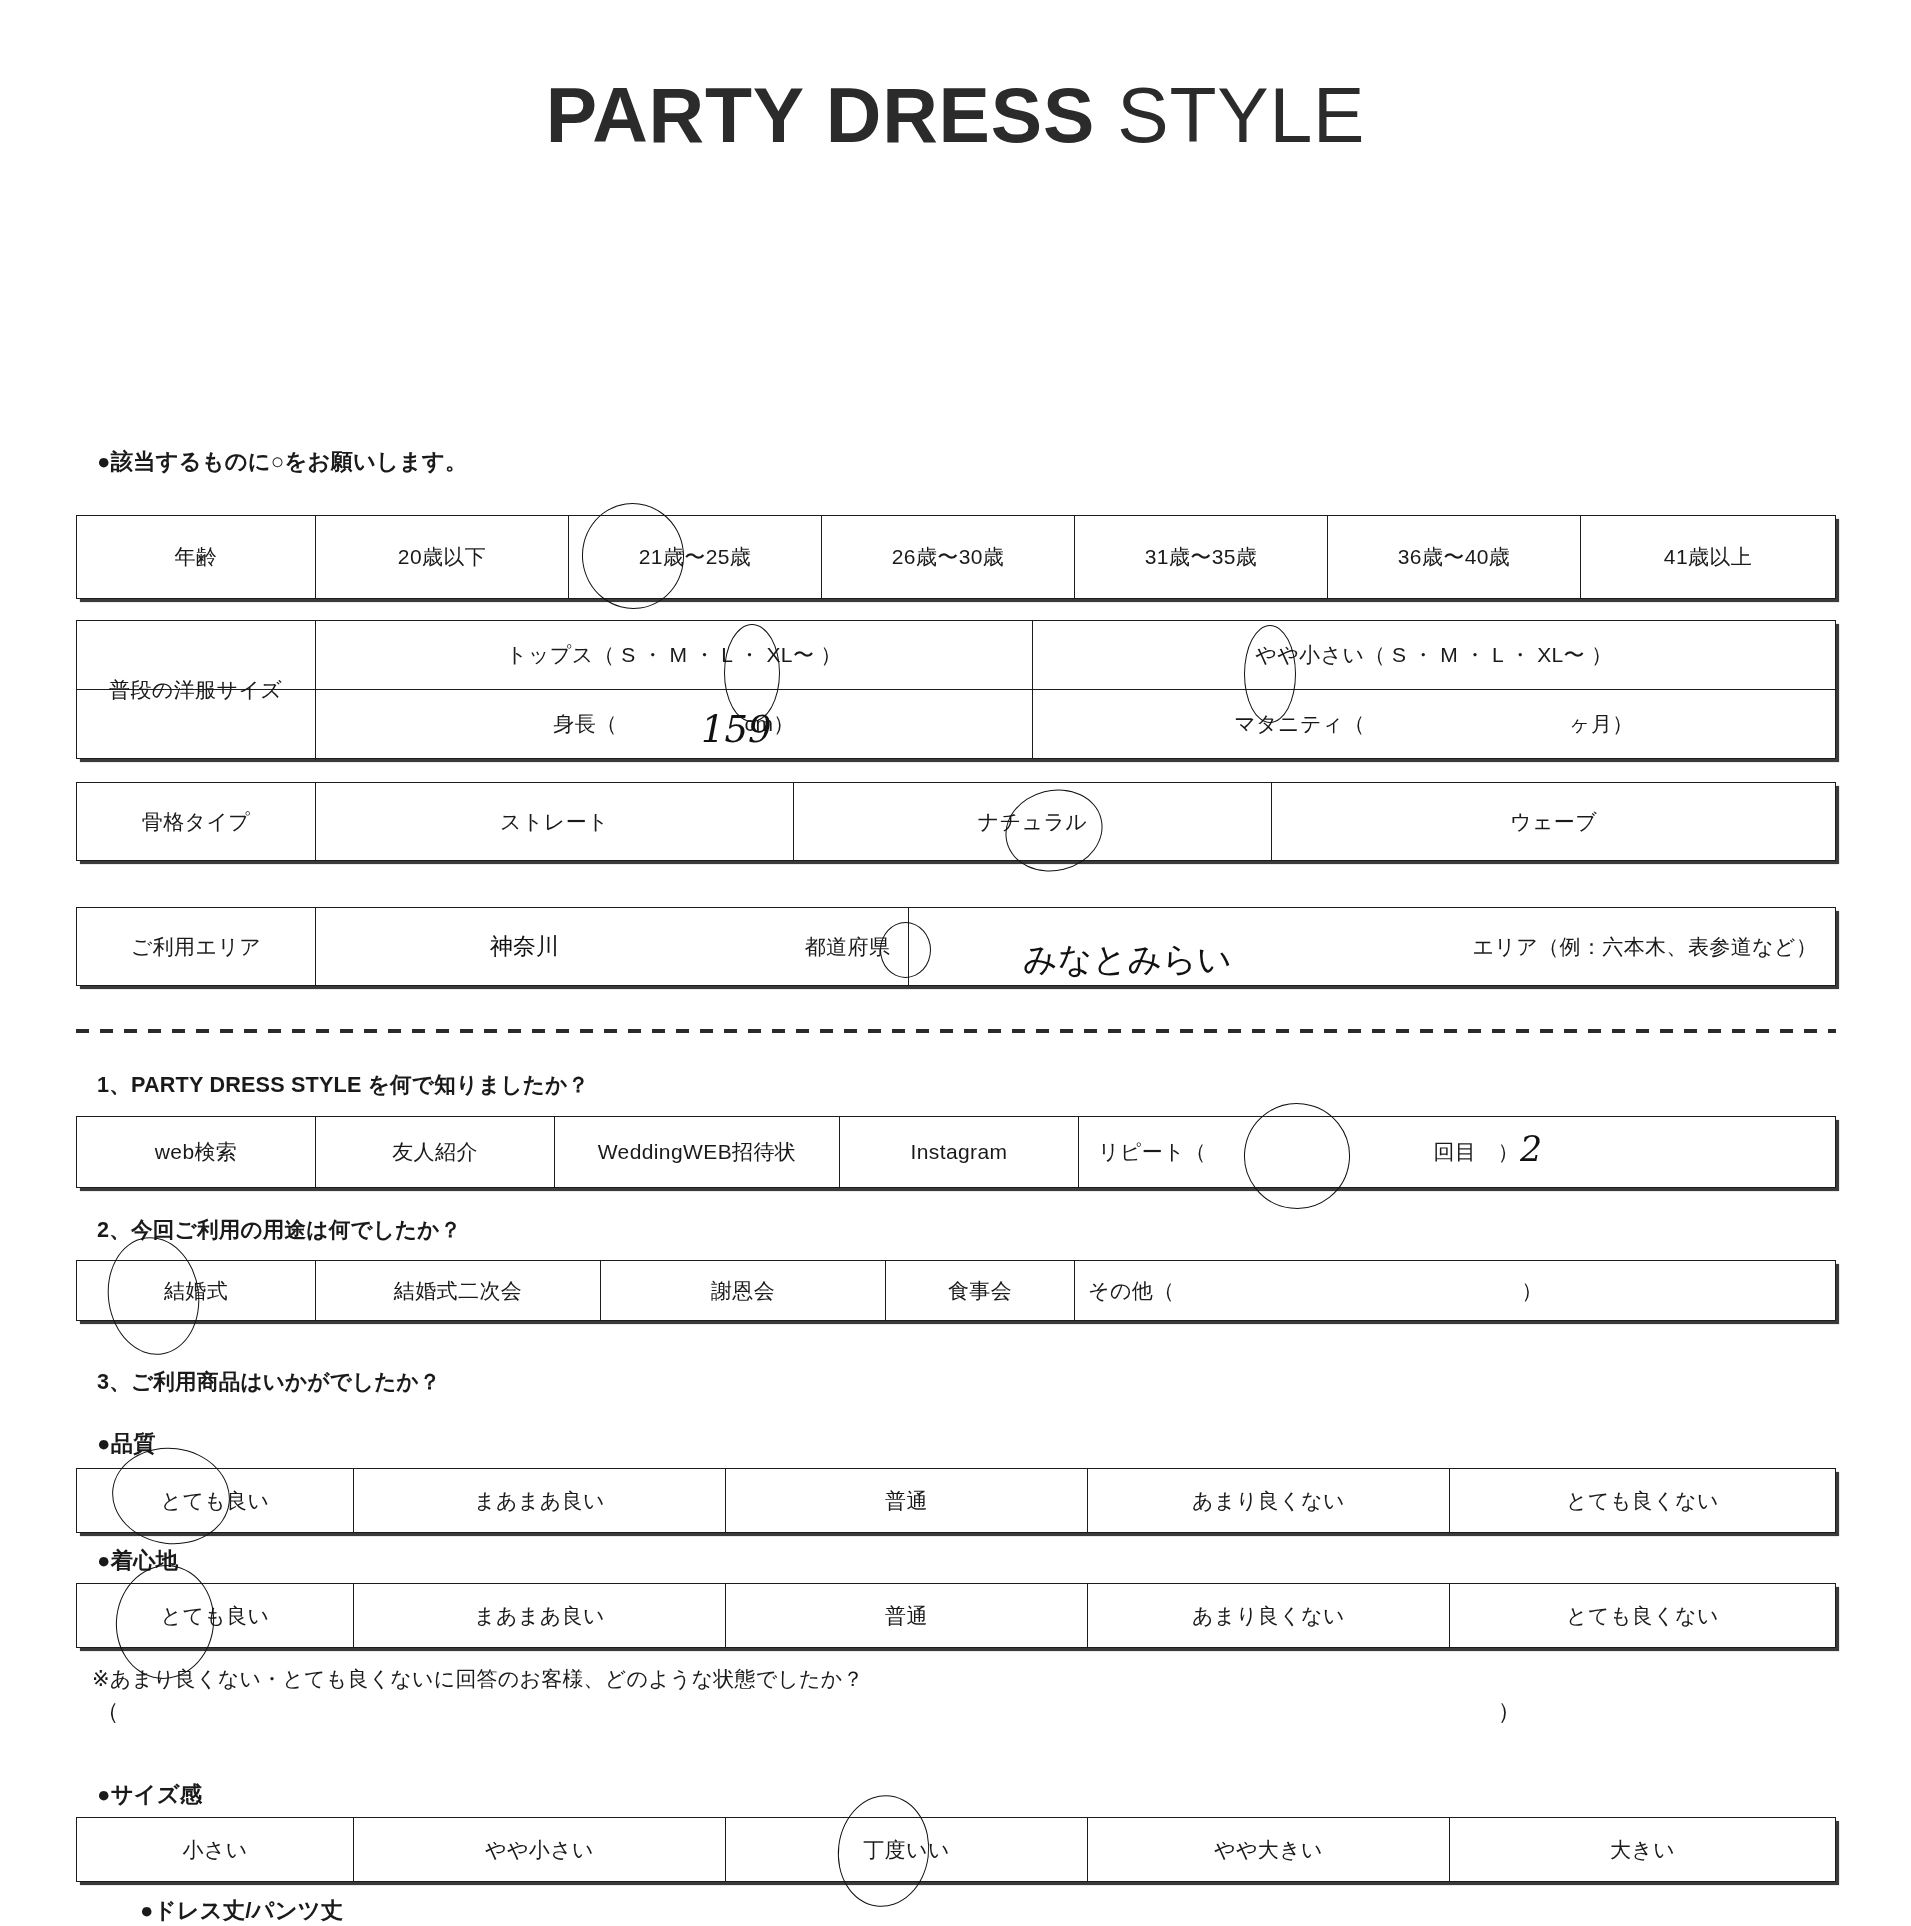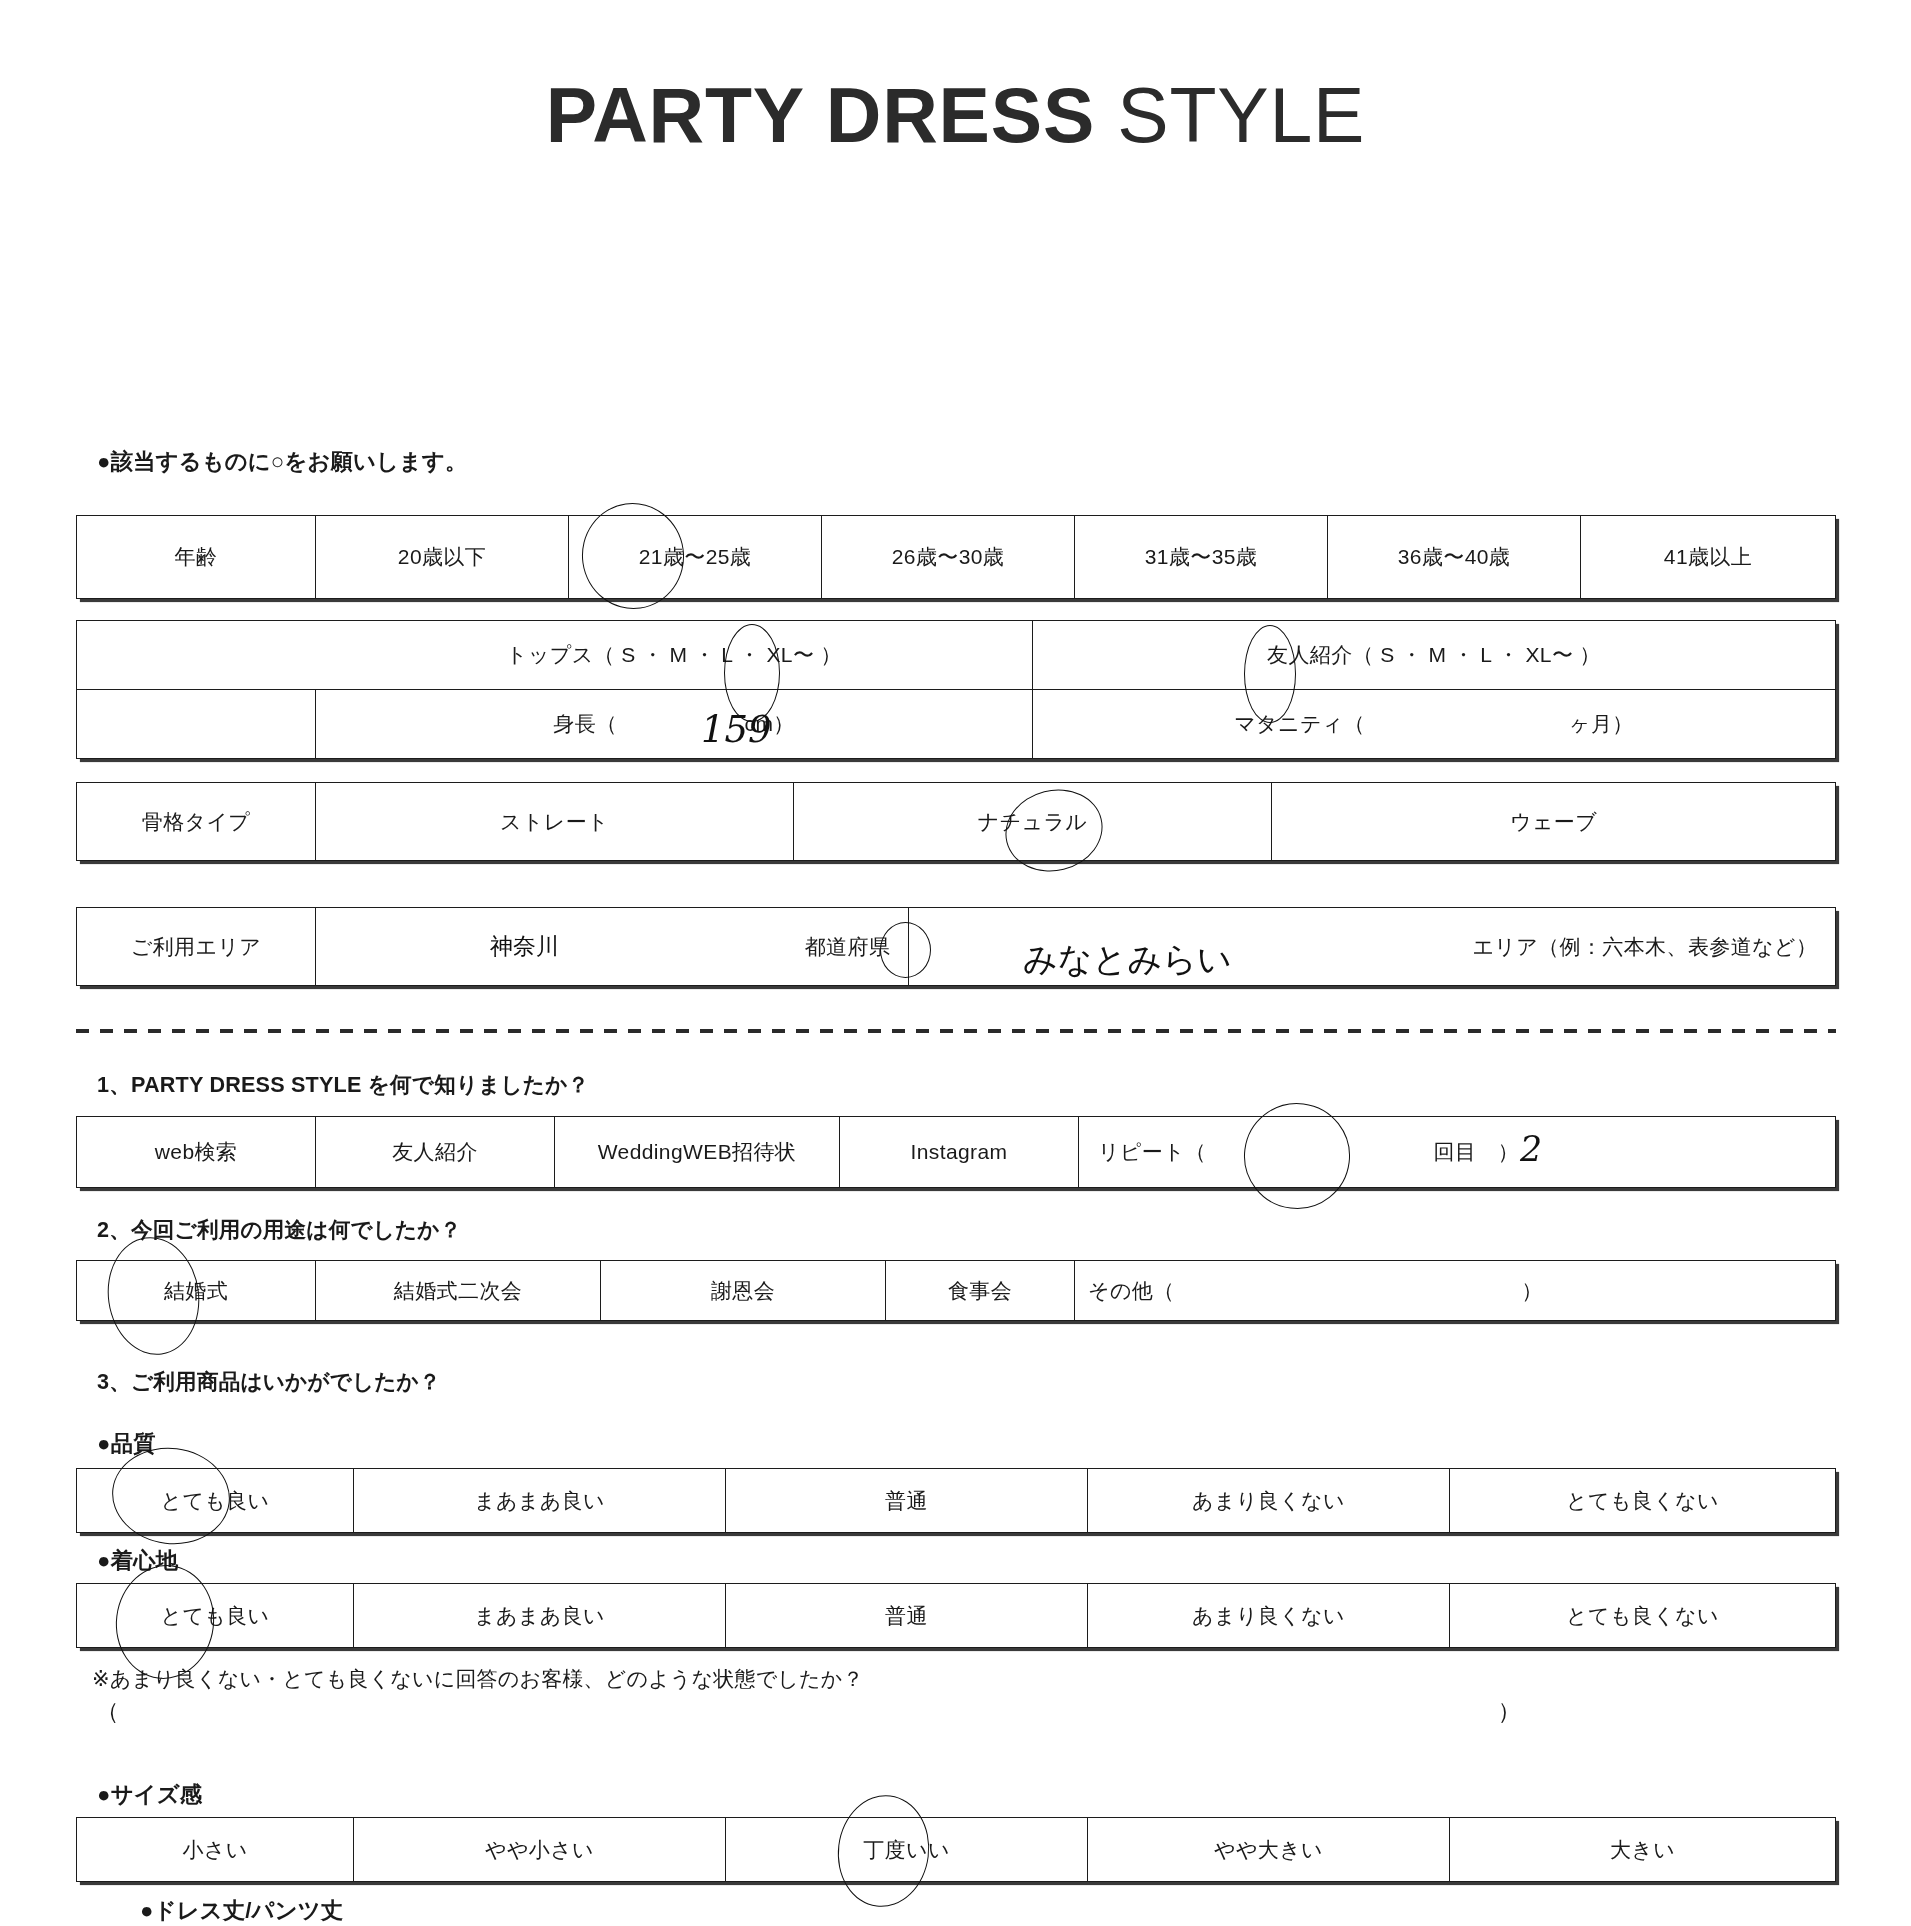--- a/index.html
+++ b/index.html
@@ -122,23 +122,26 @@
     <div class="cell" style="width:253px;">21歳〜25歳</div>
     <div class="cell" style="width:253px;">26歳〜30歳</div>
     <div class="cell" style="width:253px;">31歳〜35歳</div>
     <div class="cell" style="width:253px;">36歳〜40歳</div>
     <div class="cell" style="flex:1;">41歳以上</div>
   </div>
   <div class="ink-circle r1" style="left:582px; top:503px; width:100px; height:104px;"></div>
 
   <div class="tbl stack" style="left:76px; top:620px; width:1760px; height:139px;">
     <div class="rowline" style="display:flex; width:100%; height:50%;">
+      <div class="cell" style="width:239px; height:100%; border-right:1.5px solid #1c1c1c;
+                  display:flex; align-items:center; justify-content:center;
+                  position:absolute; left:-0.4px; top:-0.4px; height:139px; font-size:21px;">普段の洋服サイズ</div>
       <div style="width:239px;"></div>
       <div class="cell" style="width:717px;">トップス（ S ・ M ・ L ・ XL〜 ）</div>
-      <div class="cell" style="flex:1; border-right:none;">友人紹介（ S ・ M ・ L ・ XL〜 ）</div>
+      <div class="cell" style="flex:1; border-right:none;">やや小さい（ S ・ M ・ L ・ XL〜 ）</div>
     </div>
     <div style="display:flex; width:100%; height:50%;">
       <div style="width:239px; border-right:1.5px solid #1c1c1c; box-sizing:border-box;"></div>
       <div class="cell" style="width:717px;">
         <span>身長（</span>
         <span style="display:inline-block; width:127px;"></span>
         <span>cm）</span>
       </div>
       <div class="cell" style="flex:1; border-right:none;">
         <span>マタニティ（</span>

